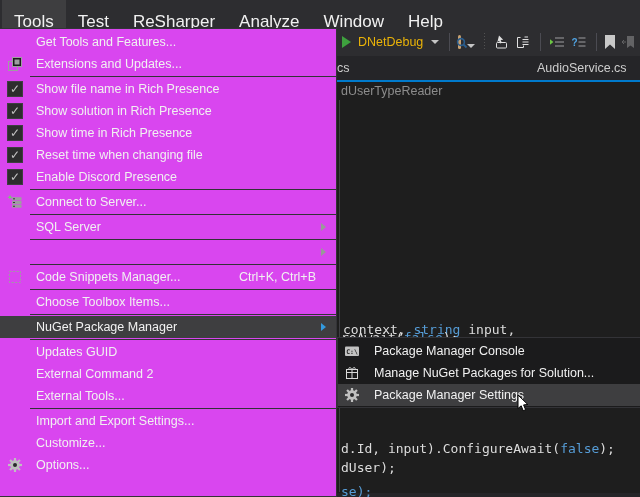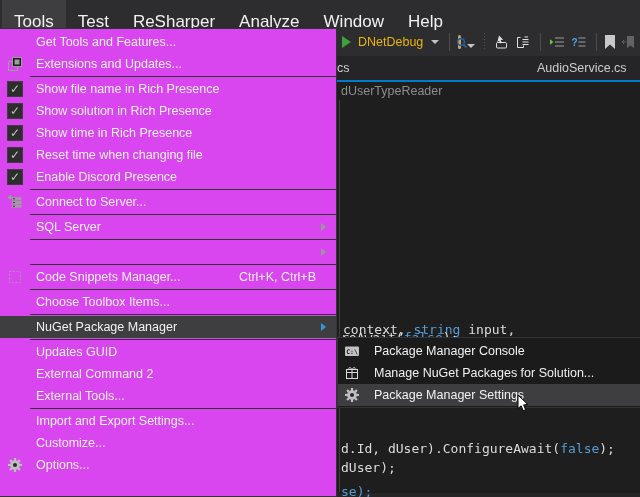--- a/index.html
+++ b/index.html
@@ -129,21 +129,21 @@
       <span class="tab" style="left: 537px;">AudioService.cs</span>
     </div>
   <div class="blueline"></div>
   <div class="breadcrumb">dUserTypeReader</div>
   <div class="ed-leftline"></div>
   <div class="bottomstrip"></div>
 
   <div>
       <div class="code-line" style="left: 343px; top: 278px; margin-top: 44px;"><span class="seg-plain">context, </span><span class="seg-keyword">string</span><span class="seg-plain"> input,</span></div>
       <div class="code-line" style="left: 341px; top: 330px;"><span class="seg-plain">reAwait(</span><span class="seg-keyword">false</span><span class="seg-plain">);</span></div>
-      <div class="code-line" style="left: 341px; top: 441px;"><span class="seg-plain">d.Id, dUser).ConfigureAwait(</span><span class="seg-keyword">false</span><span class="seg-plain">);</span></div>
+      <div class="code-line" style="left: 341px; top: 441px;"><span class="seg-plain">d.Id, input).ConfigureAwait(</span><span class="seg-keyword">false</span><span class="seg-plain">);</span></div>
       <div class="code-line" style="left: 341px; top: 460px;"><span class="seg-plain">dUser);</span></div>
       <div class="code-line" style="left: 341px; top: 484px;"><span class="seg-keyword-u">se);</span></div>
     </div>
 
   <div class="menubar">
       <span class="mitem selected">Tools</span>
       <span class="mitem">Test</span>
       <span class="mitem">ReSharper</span>
       <span class="mitem">Analyze</span>
       <span class="mitem">Window</span>

